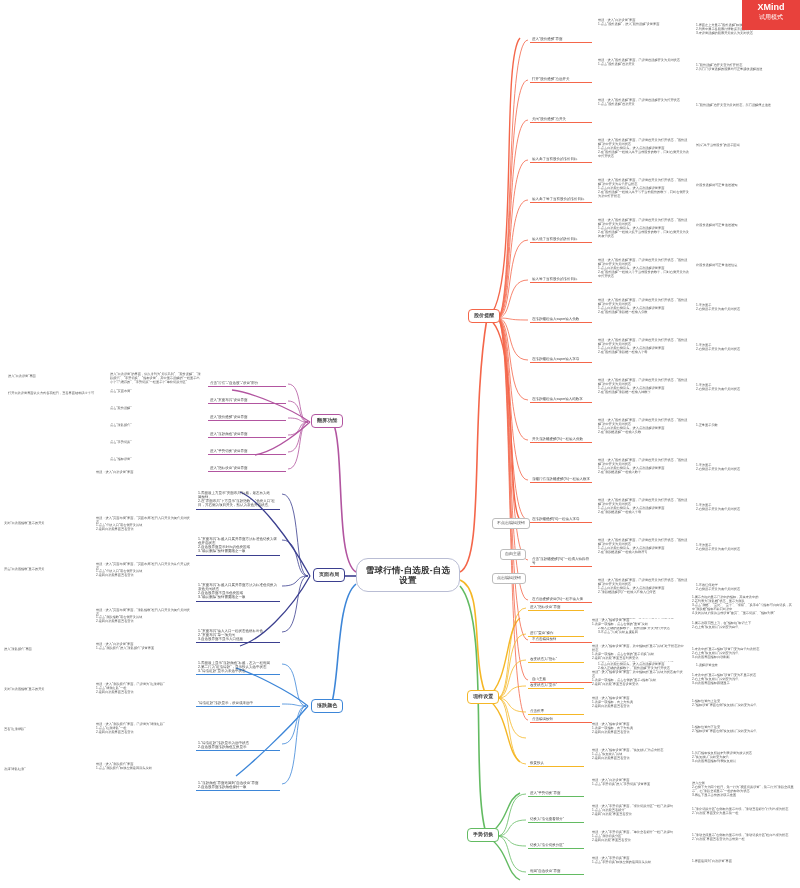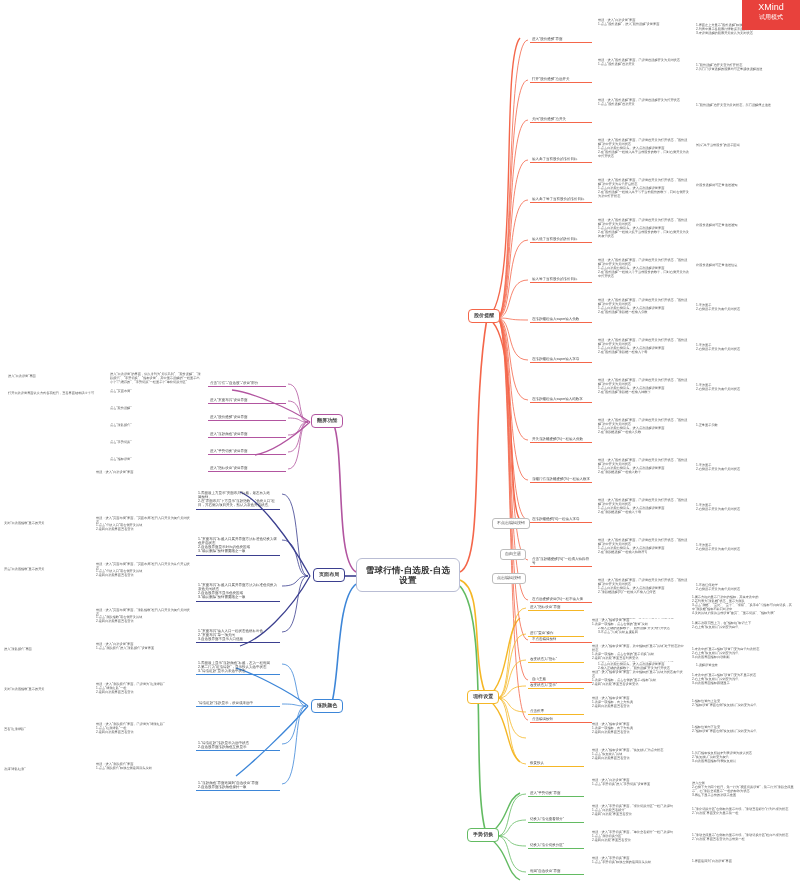--- a/index.html
+++ b/index.html
@@ -20,21 +20,21 @@
   
   .node {
     position: absolute;
     background: #fff;
     color: #3b3b3b;
     line-height: 1.18;
     white-space: pre-line;
   }
   .central {
     border: 1px solid #b9bdd4;
-    border-radius: 6px;
+    border-radius: 12px;
     background: #fff;
     font-size: 8.5px;
     font-weight: bold;
     color: #333;
     text-align: center;
     padding: 6px 7px;
     width: 104px;
     left: 356px; top: 558px;
     letter-spacing: .2px;
   }
@@ -95,21 +95,21 @@
   #watermark {
     position: absolute;
     right: 0; top: 0;
     width: 58px; height: 30px;
     background: #e8413c;
     color: #fff;
     text-align: center;
     padding-top: 3px;
     z-index: 50;
   }
-  #watermark .wm-title { font-size: 9px; font-weight: normal; line-height: 1.1; }
+  #watermark .wm-title { font-size: 9px; font-weight: bold; line-height: 1.1; }
   #watermark .wm-sub { font-size: 6px; line-height: 1.4; }
 </style>
 </head>
 <body>
 
 <div id="canvas">
 
   <svg id="wires" viewBox="0 0 800 888">
     <g fill="none" stroke-width="1.6">
 

